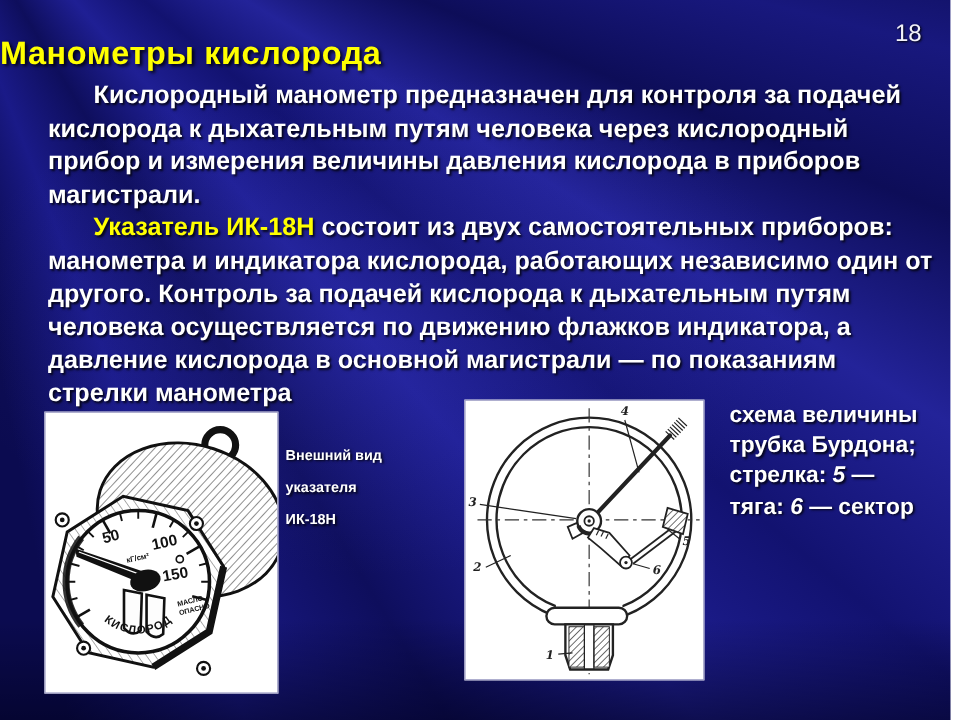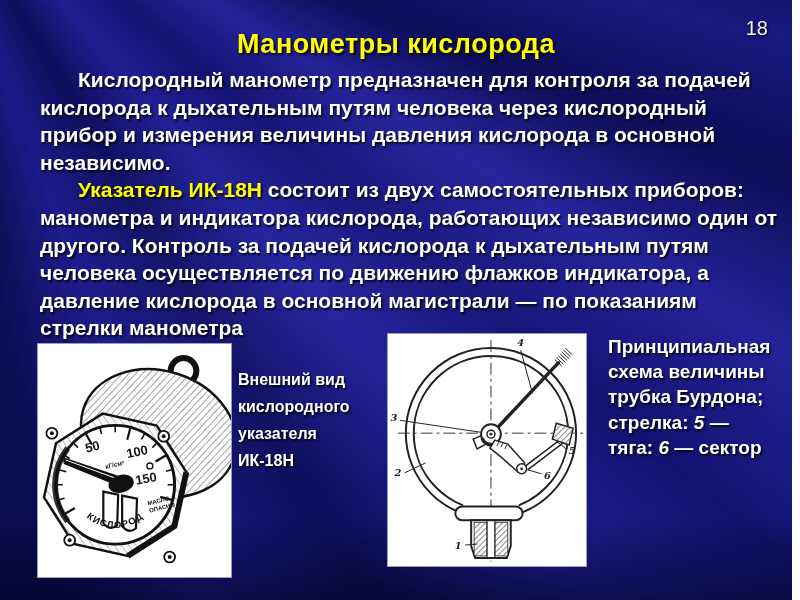--- a/index.html
+++ b/index.html
@@ -17,57 +17,57 @@
         #232399 121deg, #121270 130deg,
         #1f1f94 139deg, #0e0e5c 149deg,
         #1a1a88 159deg, #0b0b50 169deg, #0b0b50 360deg);
   }
 
   .page-number {
     position:absolute; top:17px; right:24px; font-size:20px; font-weight:normal;
     color:#f2f2fa; text-shadow:1px 1px 2px #000;
   }
   .title {
-    position:absolute; top:29px; left:0; width:100%; text-align:center;
+    position:absolute; top:29px; left:0; width:100%; text-align:left;
     font-size:27px; color:#ffff00; letter-spacing:.5px;
     text-shadow:2px 2px 3px rgba(0,0,0,.9);
   }
   .body-text {
     position:absolute; top:66px; left:40px; width:737px;
     font-size:21px; line-height:27.6px;
     text-shadow:1.5px 1.5px 2px rgba(0,0,0,.85);
   }
   .body-text p { text-indent:38px; margin:0; }
   .hl { color:#ffff00;text-align:center; }
 
   .figure-box {
     position:absolute; background:#ffffff; border:1px solid #9c9cc4; overflow:hidden;
   }
   .figure-box.left  { left:37px;  top:343px; width:195px; height:235px; }
   .figure-box.right { left:387px; top:333px; width:200px; height:234px; }
   .figure-box svg { display:block; width:100%; height:100%; }
 
   .caption { position:absolute; text-shadow:1.5px 1.5px 2px rgba(0,0,0,.85); }
-  .caption-left  { left:238px; top:366px; width:150px; font-size:16px; line-height:27px; }
+  .caption-left  { left:238px; top:366px; width:150px; font-size:12px; line-height:27px; }
   .caption-right { left:608px; top:334px; width:192px; font-size:19px; line-height:25.2px; }
   .caption i { font-style:italic; }
 
   .schem-label { font-family:"DejaVu Serif","Liberation Serif",serif; font-style:italic; }
 </style>
 </head>
 <body>
 
 <div class="slide">
 
   <div class="page-number">18</div>
 
   <h1 class="title">Манометры кислорода</h1>
 
   <div class="body-text">
-    <p><span>Кислородный манометр предназначен для контроля за подачей кислорода к дыхательным путям человека через кислородный прибор и измерения величины давления кислорода в основной независимо.</span></p>
+    <p><span>Кислородный манометр предназначен для контроля за подачей кислорода к дыхательным путям человека через кислородный прибор и измерения величины давления кислорода в приборов магистрали.</span></p>
     <p><span class="hl">Указатель ИК-18Н</span><span> состоит из двух самостоятельных приборов: манометра и индикатора кислорода, работающих независимо один от другого. Контроль за подачей кислорода к дыхательным путям человека осуществляется по движению флажков индикатора, а давление кислорода в основной магистрали — по показаниям стрелки манометра</span></p>
   </div>
 
   <div class="figure-box left">
     <svg viewBox="0 0 195 235">
       <defs>
         <pattern id="hBody" width="5" height="5" patternUnits="userSpaceOnUse" patternTransform="rotate(25)">
           <rect width="5" height="5" fill="#ffffff"></rect>
           <line x1="0" y1="0" x2="0" y2="5" stroke="#444" stroke-width="1"></line>
         </pattern>
@@ -146,21 +146,20 @@
         <circle cx="127" cy="93" r="5.5"></circle>
           <circle cx="127" cy="93" r="2" fill="#111" stroke="none"></circle>
         <circle cx="133" cy="215" r="5.5"></circle>
           <circle cx="133" cy="215" r="2" fill="#111" stroke="none"></circle>
       </g>
     </svg>
   </div>
 
   <div class="caption caption-left">
       <div>Внешний вид</div>
-      <div>кислородного</div>
       <div>указателя</div>
       <div>ИК-18Н</div>
     </div>
 
   <div class="figure-box right">
     <svg viewBox="0 0 200 234">
       <defs>
         <pattern id="sHatch" width="4" height="4" patternUnits="userSpaceOnUse" patternTransform="rotate(45)">
           <rect width="4" height="4" fill="#ffffff"></rect>
           <line x1="0" y1="0" x2="0" y2="4" stroke="#222" stroke-width="1.1"></line>
@@ -238,20 +237,19 @@
         <text x="10" y="143" text-anchor="middle">2</text>
         <text x="6" y="88" text-anchor="middle">3</text>
         <text x="134" y="12" text-anchor="middle">4</text>
         <text x="186" y="121" text-anchor="middle">5</text>
         <text x="161" y="146" text-anchor="middle">6</text>
       </g>
     </svg>
   </div>
 
   <div class="caption caption-right">
-      <div>Принципиальная</div>
       <div>схема величины</div>
       <div>трубка Бурдона;</div>
       <div>стрелка: <i>5</i> —</div>
       <div>тяга: <i>6</i> — сектор</div>
     </div>
 
 </div>
 
 </body></html>

